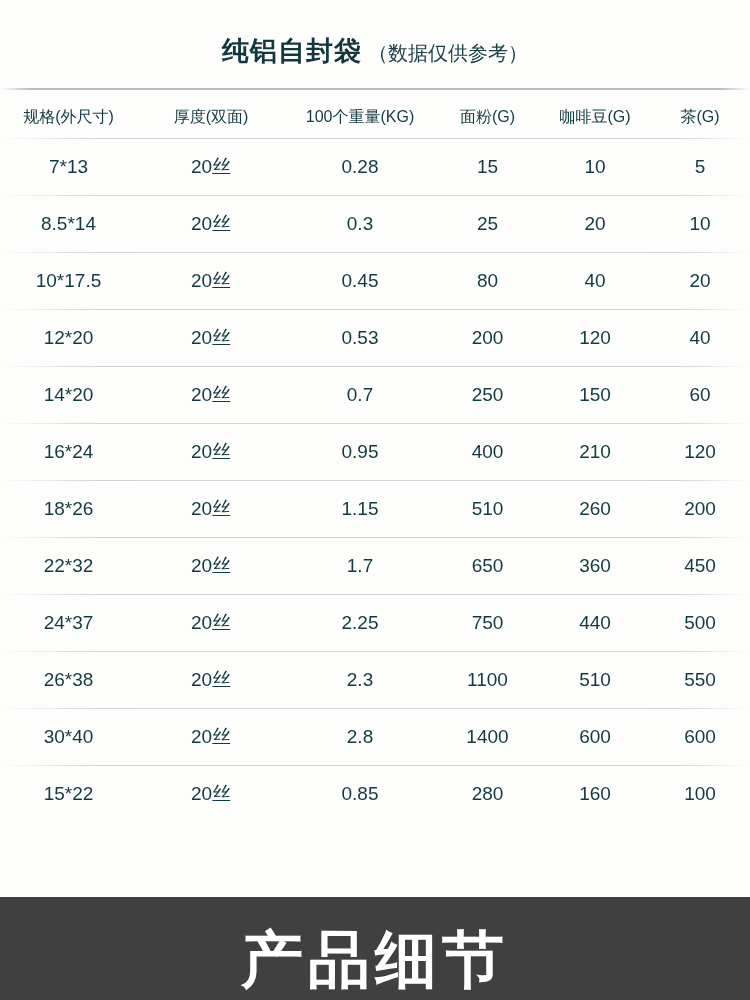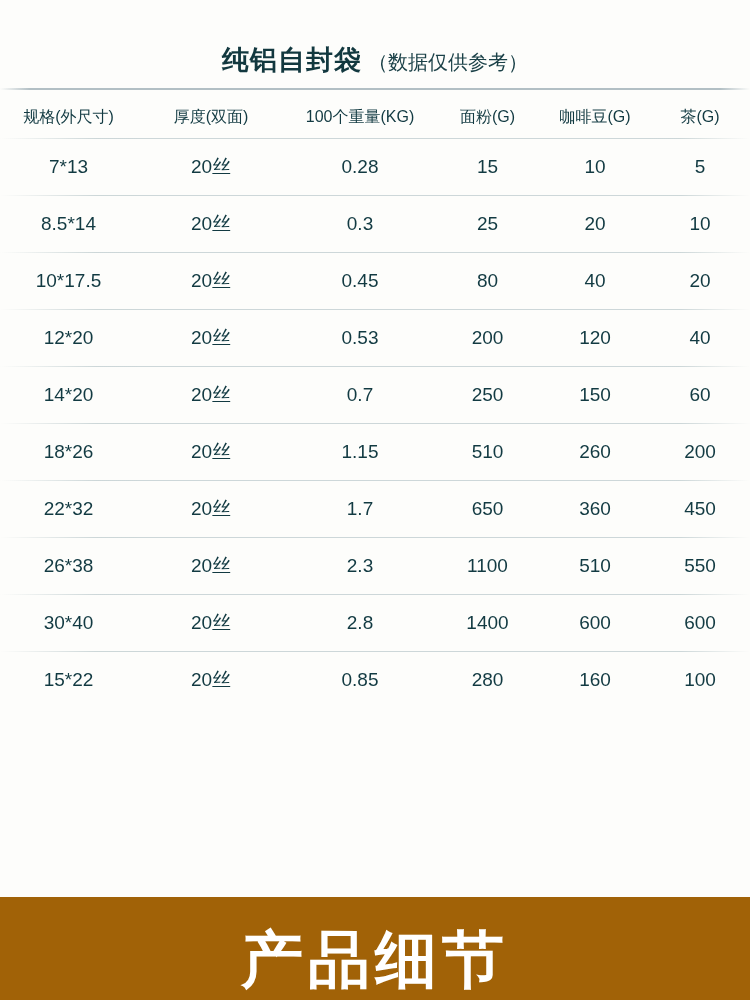--- a/index.html
+++ b/index.html
@@ -13,21 +13,20 @@
     font-family: "Liberation Sans", "DejaVu Sans", sans-serif;
     overflow: hidden;
     position: relative;
   }
 
   
   .title-block {
     text-align: center;
     padding-top: 33px;
     white-space: nowrap;
-    margin-top: 9px;
   }
   .title-main {
     font-size: 27px;
     font-weight: bold;
     color: #12383f;
     letter-spacing: 1px;
   }
   .title-sub {
     font-size: 20px;
     font-weight: normal;
@@ -112,21 +111,21 @@
 
   .muted { color: #5d7f85; }
 
   
   .banner {
     position: absolute;
     left: 0;
     top: 897px;
     width: 750px;
     height: 103px;
-    background: #a16207;
+    background: #404040;
     overflow: hidden;
   }
   .banner-text {
     position: absolute;
     left: 0;
     top: 30px;
     width: 100%;
     text-align: center;
     font-size: 62px;
     font-weight: bold;
@@ -199,36 +198,52 @@
       </tr>
       <tr class="row-sep">
         <td>14*20</td>
         <td>20丝</td>
         <td>0.7</td>
         <td>250</td>
         <td>150</td>
         <td>60</td>
       </tr>
       <tr class="row-sep">
+        <td>16*24</td>
+        <td>20丝</td>
+        <td>0.95</td>
+        <td>400</td>
+        <td>210</td>
+        <td>120</td>
+      </tr>
+      <tr class="row-sep">
         <td>18*26</td>
         <td>20丝</td>
         <td>1.15</td>
         <td>510</td>
         <td>260</td>
         <td>200</td>
       </tr>
       <tr class="row-sep">
         <td>22*32</td>
         <td>20丝</td>
         <td>1.7</td>
         <td>650</td>
         <td>360</td>
         <td>450</td>
       </tr>
       <tr class="row-sep">
+        <td>24*37</td>
+        <td>20丝</td>
+        <td>2.25</td>
+        <td>750</td>
+        <td>440</td>
+        <td>500</td>
+      </tr>
+      <tr class="row-sep">
         <td>26*38</td>
         <td>20丝</td>
         <td>2.3</td>
         <td>1100</td>
         <td>510</td>
         <td>550</td>
       </tr>
       <tr class="row-sep">
         <td>30*40</td>
         <td>20丝</td>

